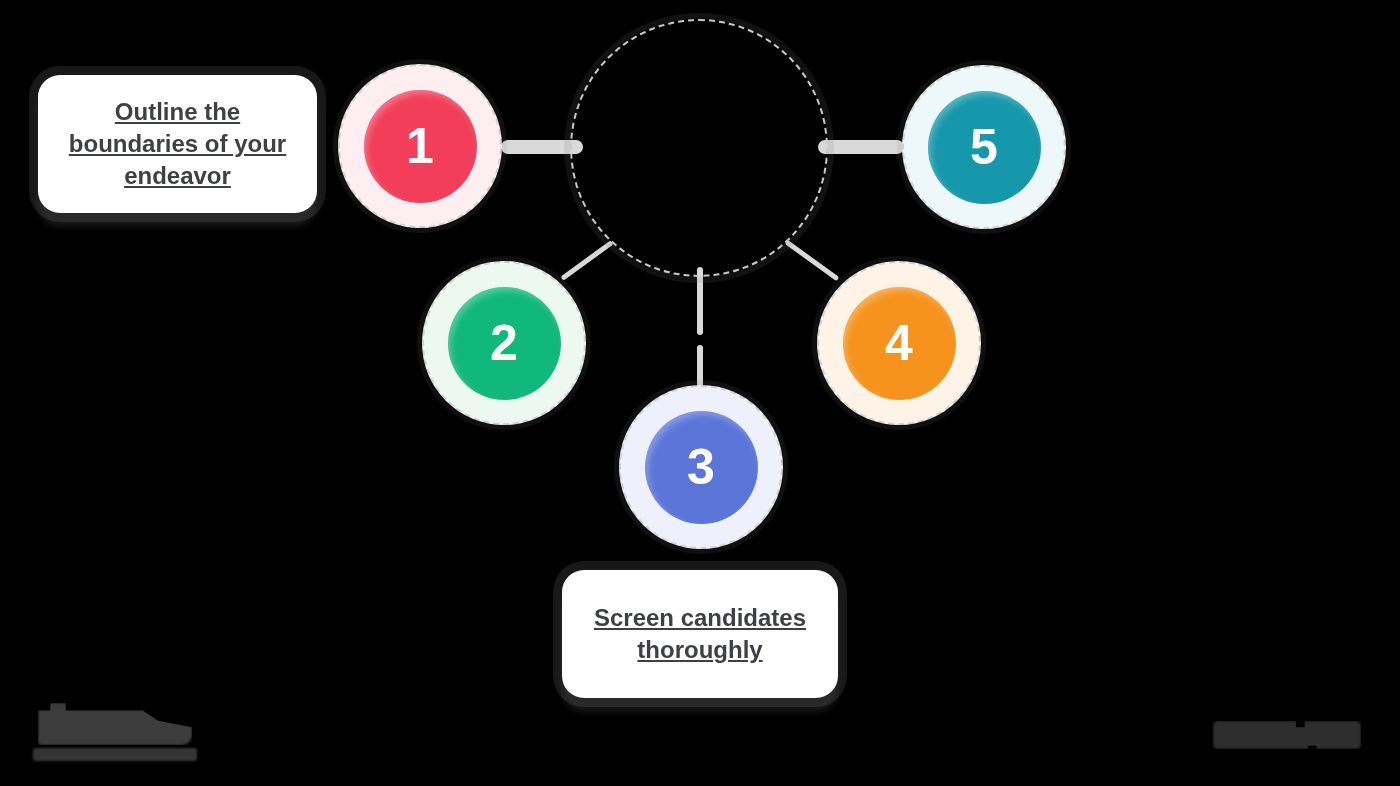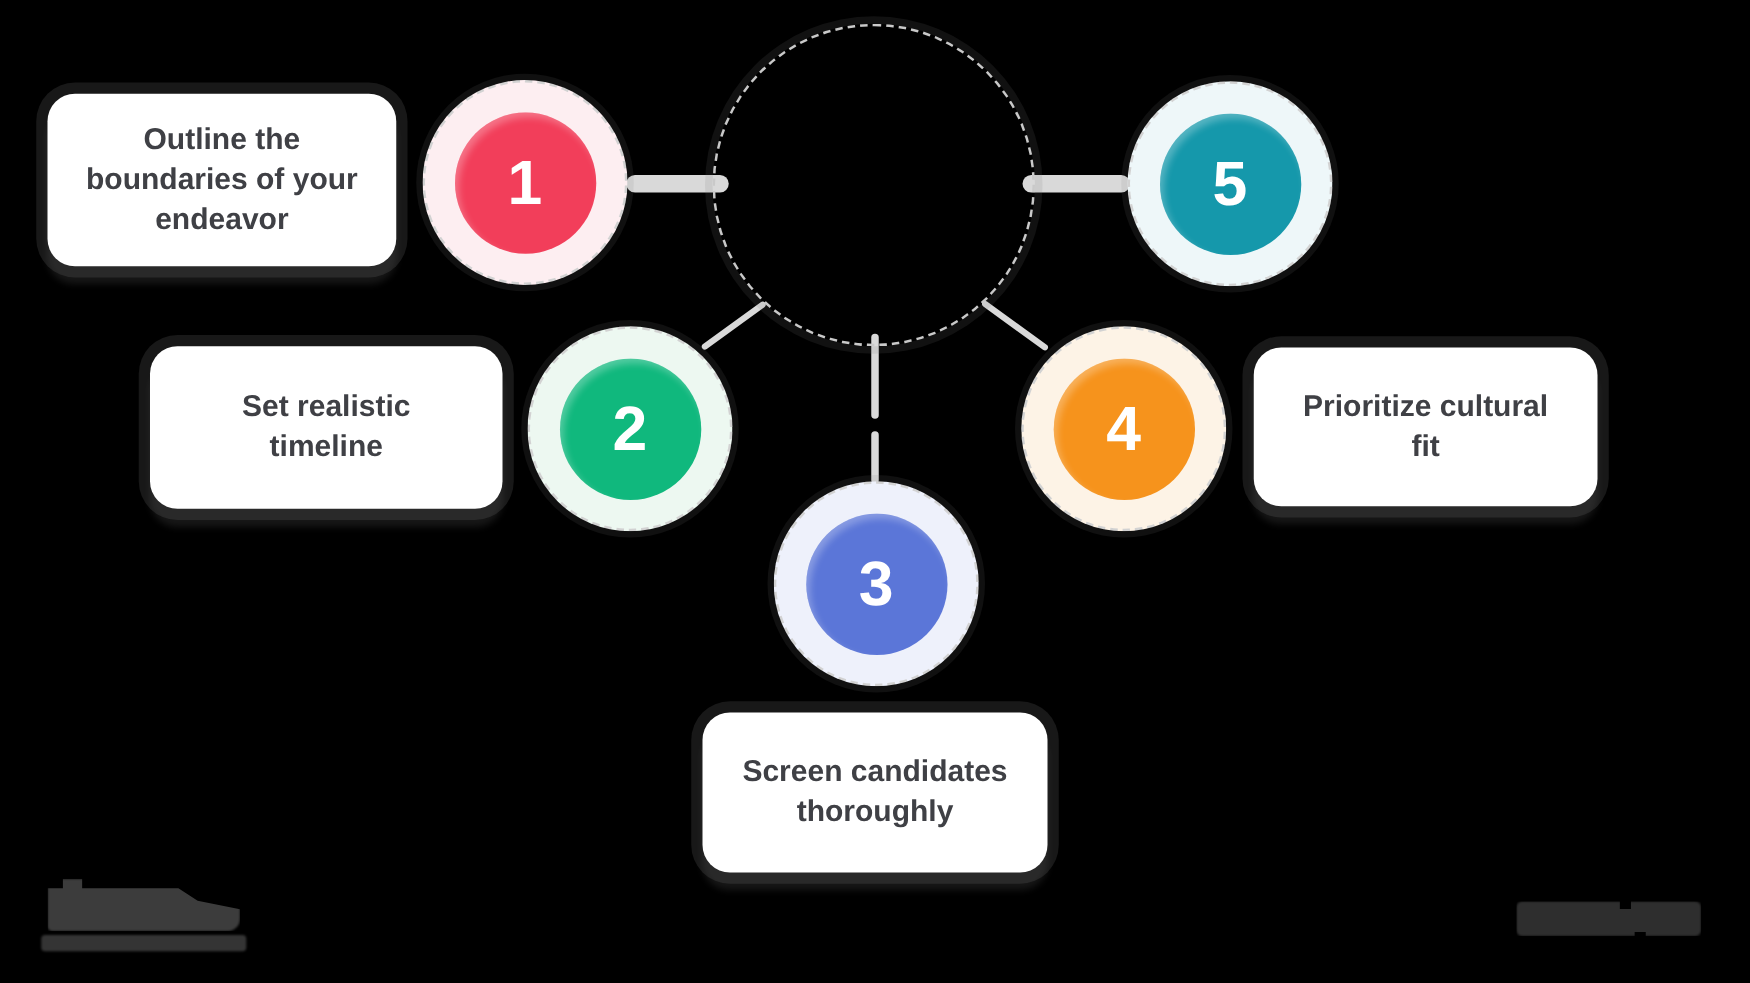--- a/index.html
+++ b/index.html
@@ -64,20 +64,21 @@
   .dot3 { background:#5b76d8; box-shadow:inset 3px 4px 6px rgba(255,255,255,0.28); }
   .dot4 { background:#f6931c; box-shadow:inset 3px 4px 6px rgba(255,255,255,0.28); }
   .dot5 { background:#1598ab; box-shadow:inset 3px 4px 6px rgba(255,255,255,0.28); }
 
   
   .card {
     position:absolute; background:#ffffff; border-radius:22px;
     display:flex; align-items:center; justify-content:center; text-align:center;
     color:#3f4045; font-weight:600; font-size:24px; line-height:32px;
     box-shadow:0 0 0 9px rgba(110,110,110,0.22), 0 14px 6px rgba(130,130,130,0.18);
+    text-decoration:underline;
   }
   .card .txt { display:block; }
   .card1 { left:38px;   top:75px;  width:279px; height:138px; }
   .card2 { left:120px;  top:277px; width:282px; height:130px; }
   .card3 { left:562px;  top:570px; width:276px; height:128px; }
   .card4 { left:1003px; top:278px; width:275px; height:127px; }
   .card5 { left:1085px; top:73px;  width:278px; height:139px; }
   .card1 .txt { max-width:225px; }
   .card2 .txt { max-width:200px; }
   .card3 .txt { max-width:215px; }
@@ -135,27 +136,21 @@
   </div>
   <div class="ring ring5">
     <div class="dot dot5">
       <span>5</span>
     </div>
   </div>
 
   <div class="card card1">
     <span class="txt">Outline the boundaries of your endeavor</span>
   </div>
-  <div class="card card2">
-    <span class="txt">Set realistic timeline</span>
-  </div>
   <div class="card card3">
     <span class="txt">Screen candidates thoroughly</span>
-  </div>
-  <div class="card card4">
-    <span class="txt">Prioritize cultural fit</span>
   </div>
 
   <div class="wm wm-left-word"></div>
   <div class="wm wm-left-bar"></div>
   <div class="wm wm-right-word"></div>
 
 </div>
 
 </body></html>

